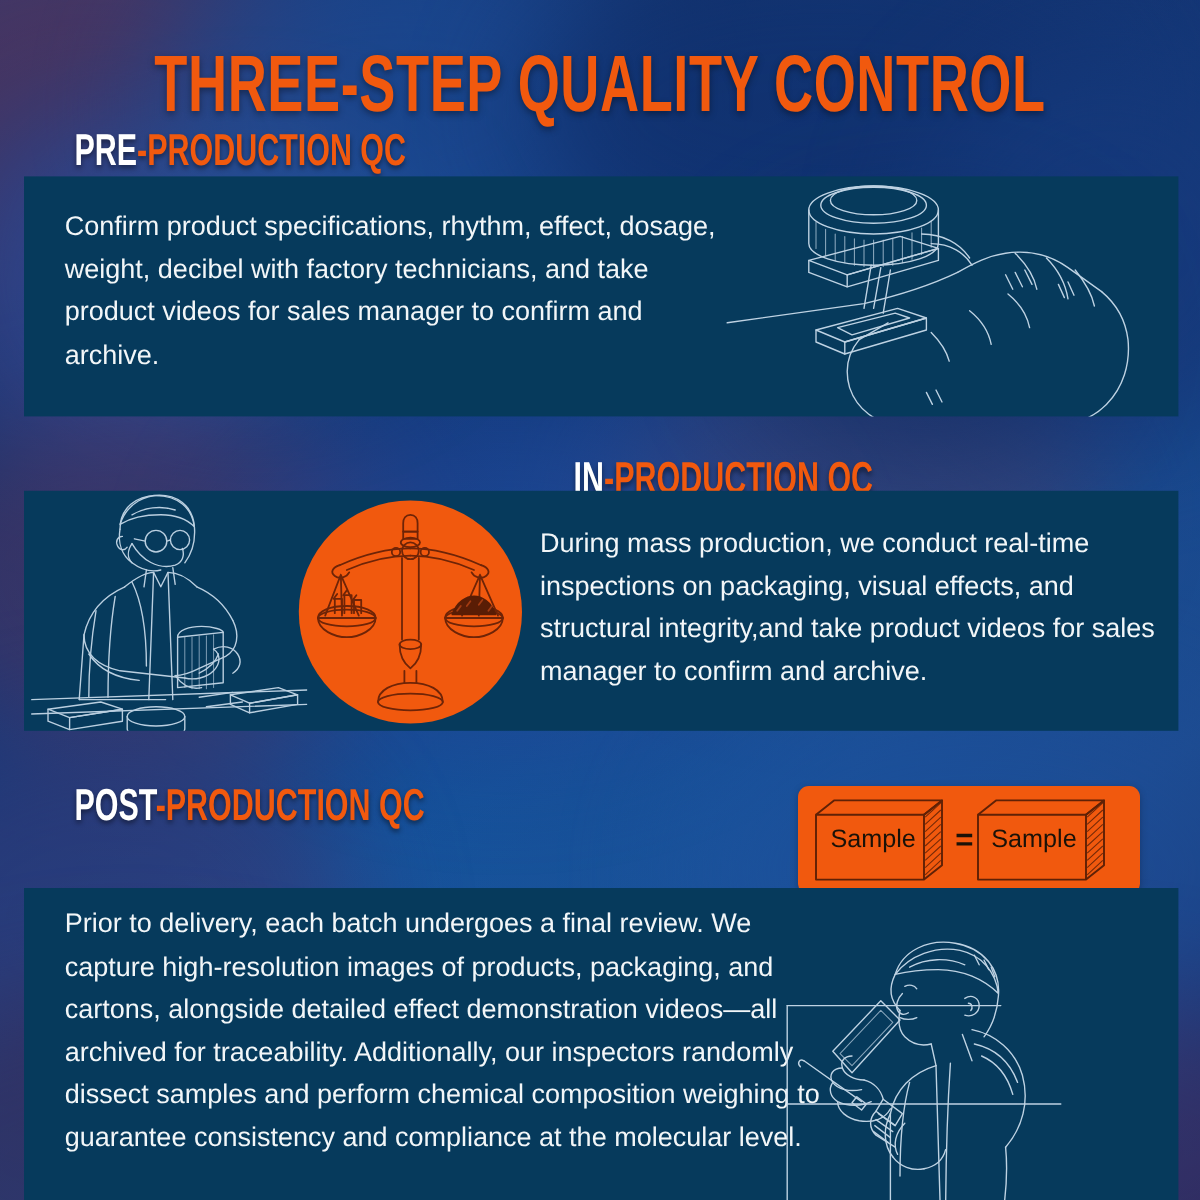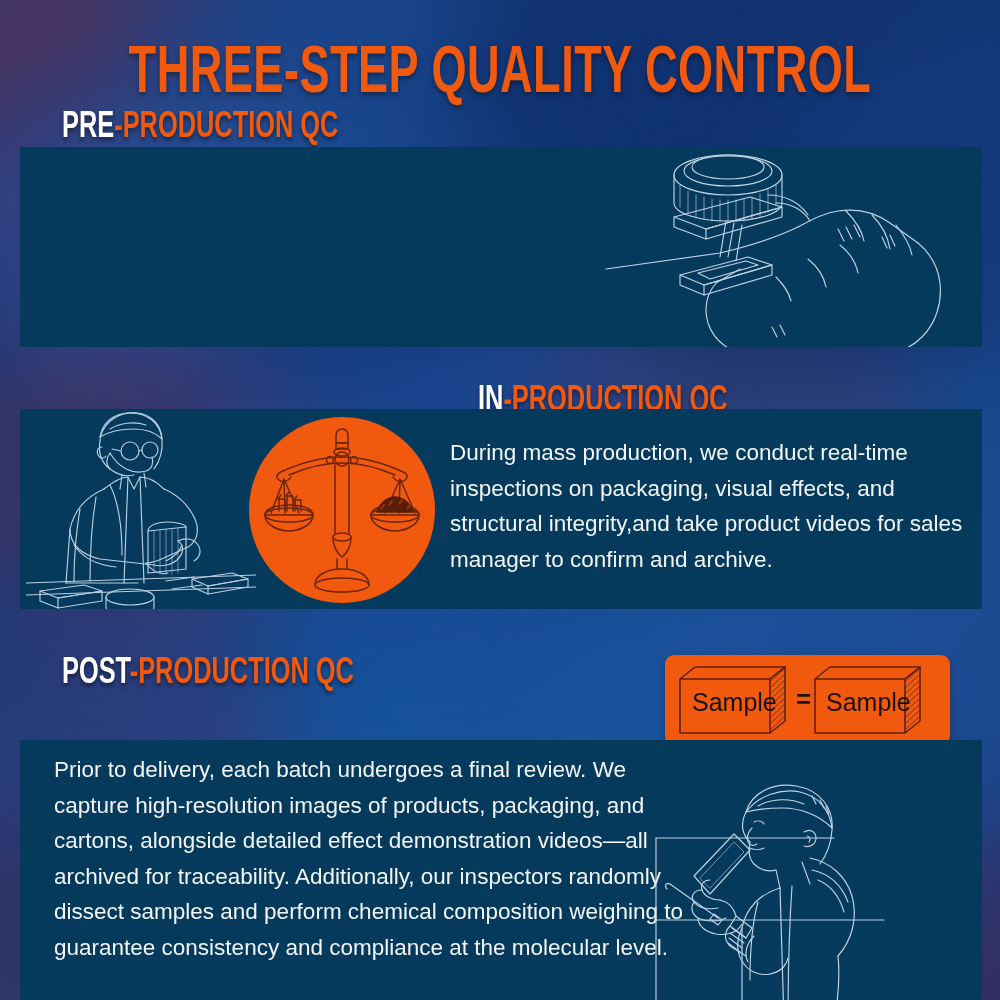--- a/index.html
+++ b/index.html
@@ -105,21 +105,21 @@
   #art3      { position:absolute; right:18px; top:36px; width:330px; height:250px; }
 
   #sample-badge{
     position:absolute; left:665px; top:655px; width:285px; height:90px;
     background:#F1590E; border-radius:9px;
     box-shadow:0 2px 6px rgba(0,0,0,.25);
   }
   .box-label{
     position:absolute;
     font-family:"Liberation Sans", sans-serif;
-    font-size:25px; color:#1a1208;
+    font-size:21px; color:#1a1208;
   }
   #lbl-sample{ left:27px; top:33px; }
   #lbl-equals{ left:131px; top:29px; font-size:26px; font-weight:bold; }
   #lbl-product{ left:161px; top:33px; }
 </style>
 </head>
 <body>
 
 <div class="bg">
   <div class="bg-base"></div>
@@ -143,20 +143,21 @@
 
 <div class="page">
 
   <div class="main-title">THREE-STEP QUALITY CONTROL</div>
 
   <div class="sec-head" id="head-pre">
     <span class="w">PRE</span><span class="o">-PRODUCTION QC</span>
   </div>
 
   <div class="panel" id="panel1">
+    <div class="ptext" id="text1">Confirm product specifications, rhythm, effect, dosage, weight, decibel with factory technicians, and take product videos for sales manager to confirm and archive.</div>
 
     <svg id="art1" viewBox="0 0 390 215">
       <g fill="none" stroke="#cfe0ef" stroke-width="1.15" stroke-linecap="round" stroke-linejoin="round" opacity=".92">
 
         <path d="M6 128 L120 112 C150 105 175 97 198 86"></path>
         <path d="M198 86 C212 78 224 72 238 70 C258 67 276 72 290 82 L318 102"></path>
         <path d="M318 102 C330 112 338 126 340 142 C342 162 336 182 322 196 C308 210 288 216 268 214"></path>
         <path d="M268 214 L150 214"></path>
         <path d="M150 214 C130 212 114 200 108 182 C104 168 106 154 116 142"></path>
         <path d="M116 142 L140 128"></path>

